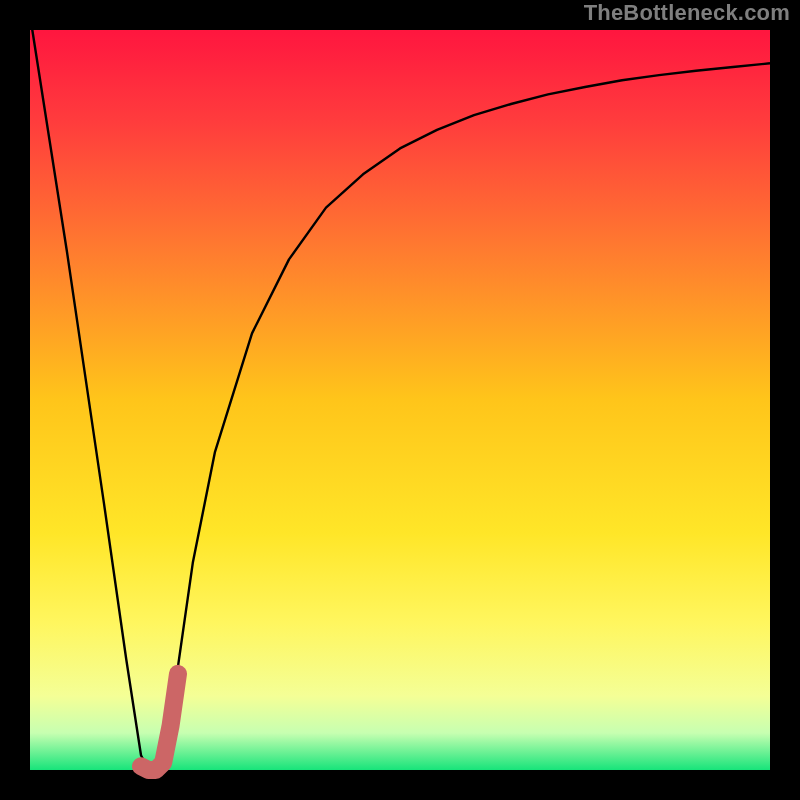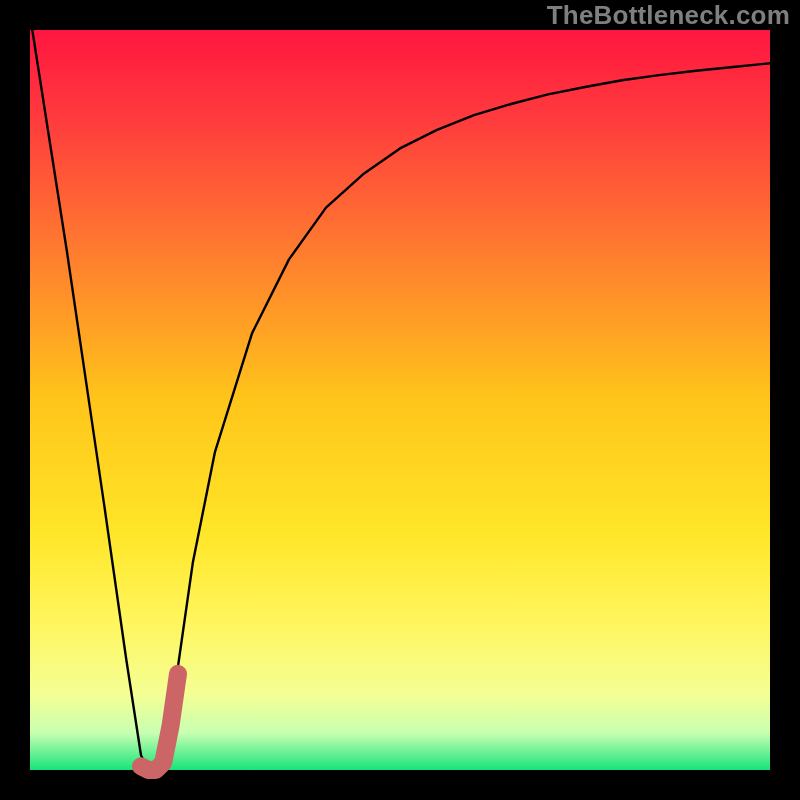--- a/index.html
+++ b/index.html
@@ -16,21 +16,21 @@
     height: 800px;
   }
   svg {
     display: block;
   }
   .watermark {
     position: absolute;
     top: 0;
     right: 10px;
     font-family: Arial, Helvetica, sans-serif;
-    font-size: 26px;
+    font-size: 22px;
     font-weight: 600;
     color: #7f7f7f;
     letter-spacing: 0.2px;
   }
 </style>
 </head>
 <body>
 
 <div class="canvas-wrap">
   <svg width="800" height="800" viewBox="0 0 800 800">

